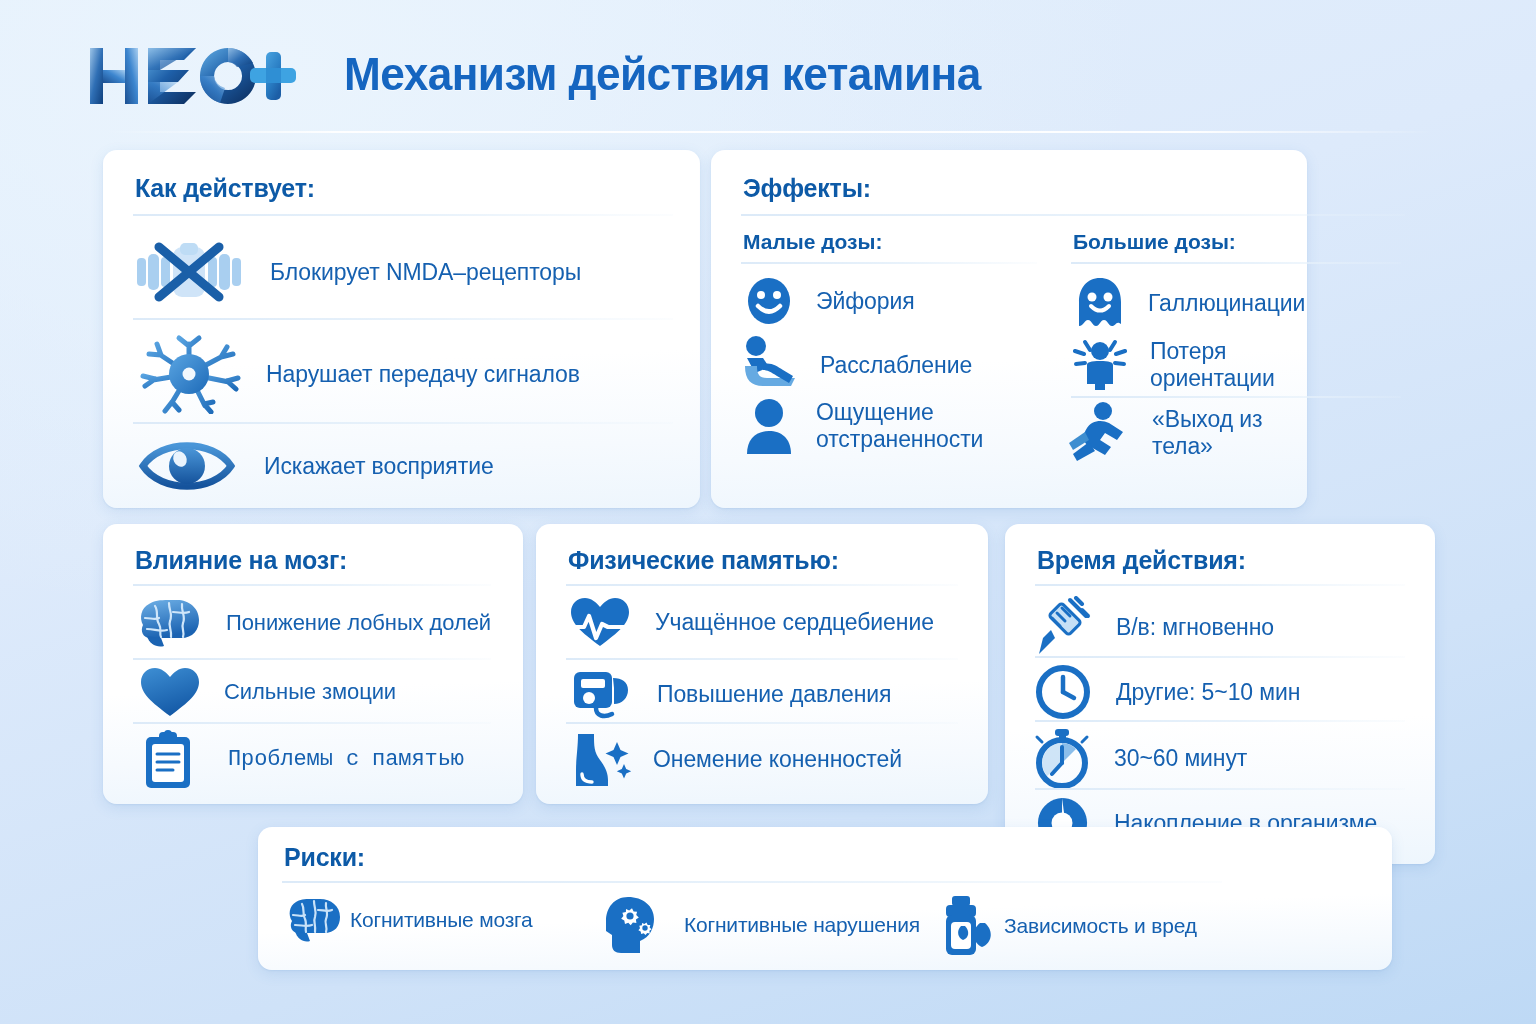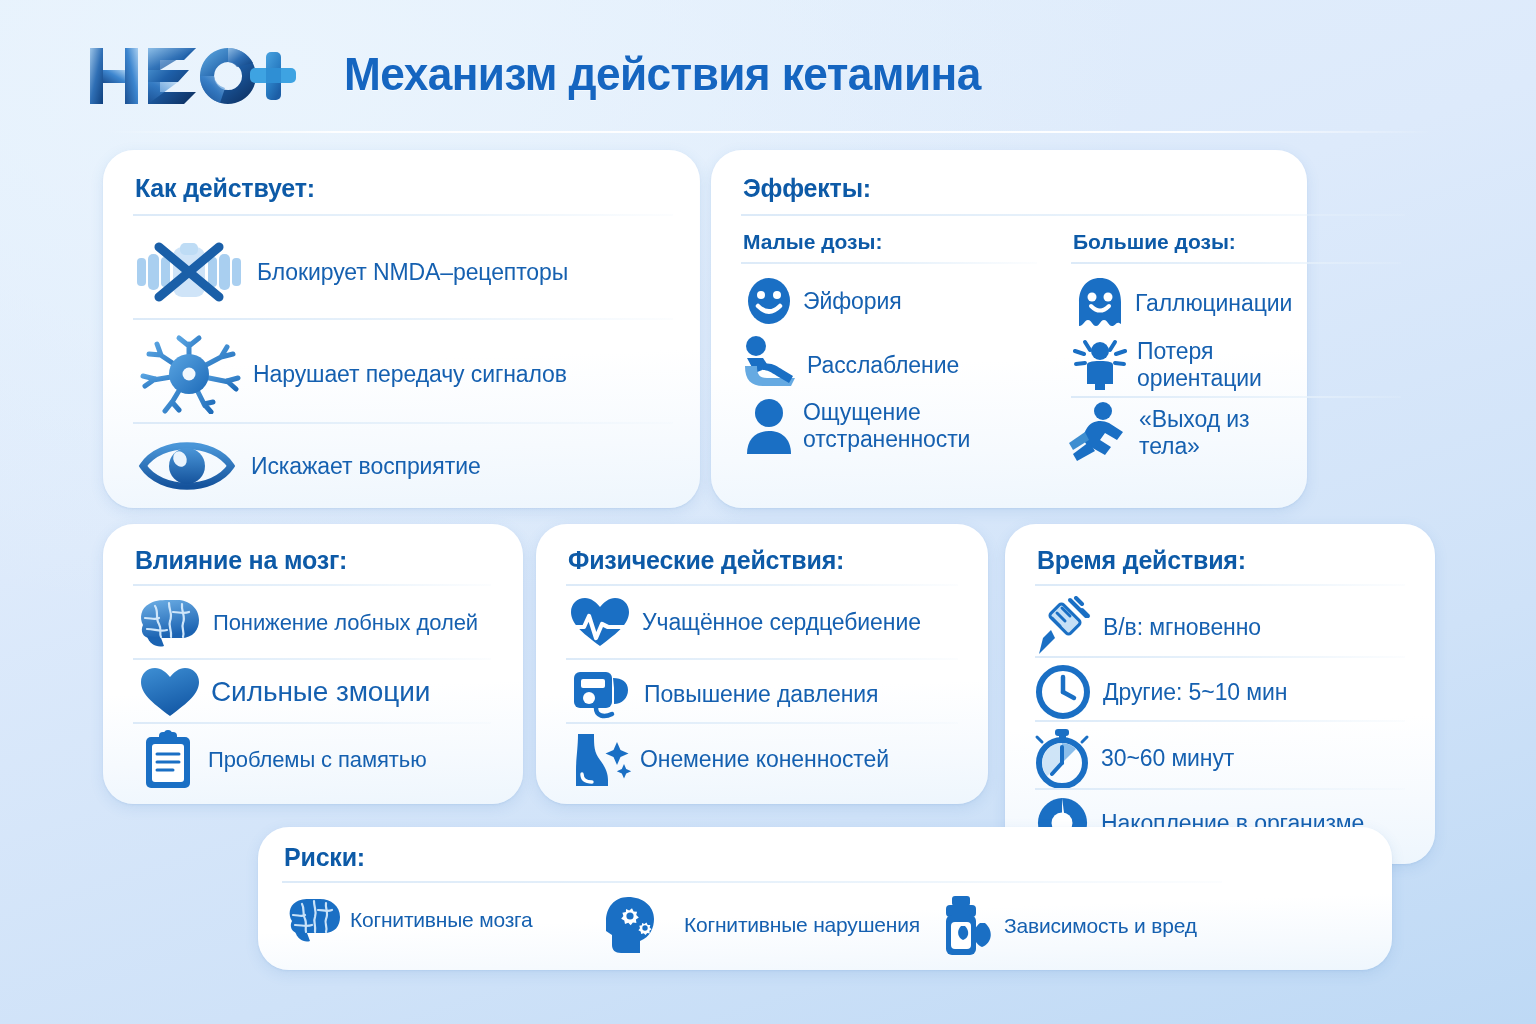--- a/index.html
+++ b/index.html
@@ -49,21 +49,21 @@
     position: absolute;
     left: 104px; top: 131px;
     width: 1330px; height: 2px;
     background: linear-gradient(to right, rgba(255,255,255,0.0), rgba(255,255,255,0.95) 18%, rgba(255,255,255,0.95) 82%, rgba(255,255,255,0.0));
   }
 
   
   .card {
     position: absolute;
     background: linear-gradient(178deg, #ffffff 0%, #ffffff 58%, #f6fafe 82%, #eef6fd 100%);
-    border-radius: 31px;
+    border-radius: 14px;
     box-shadow: 0 4px 14px rgba(60,120,190,0.13), 0 1px 2px rgba(60,120,190,0.10);
   }
 
   .card-title {
     position: absolute;
     font-size: 25px;
     font-weight: 700;
     color: #0d5aa7;
     white-space: nowrap;
     letter-spacing: -0.2px;
@@ -72,20 +72,21 @@
   .hr {
     position: absolute;
     height: 2px;
     background: linear-gradient(to right, #dceaf8 0%, #e8f2fb 55%, rgba(232,242,251,0.15) 100%);
   }
 
   .row {
     position: absolute;
     display: flex;
     align-items: center;
+    gap: 13px;
   }
   .row .ico {
     flex: 0 0 auto;
     display: block;
   }
   .row .lbl {
     font-size: 23px;
     color: #1560b0;
     line-height: 1.17;
     letter-spacing: -0.1px;
@@ -381,45 +382,45 @@
       <svg width="62" height="52" viewBox="0 0 62 52">
         <defs>
             <linearGradient id="htG" x1="0" y1="0" x2="0.4" y2="1">
           <stop offset="0%" stop-color="#3e8fd4"></stop>
               <stop offset="100%" stop-color="#155ba8"></stop>
         </linearGradient>
           </defs>
         <path d="M31 50 C12 36 2 27 2 16 C2 8 8 2 16 2 C22 2 27 6 31 11 C35 6 40 2 46 2 C54 2 60 8 60 16 C60 27 50 36 31 50 Z" fill="url(#htG)"></path>
       </svg>
     </span>
-    <span class="lbl" style="margin-left:10px; font-size:28px;">Сильные змоции</span>
+    <span class="lbl" style="margin-left:10px; font-size:22px;">Сильные змоции</span>
   </div>
 
   <div class="hr" style="left:30px; top:198px; width:358px;"></div>
 
   <div class="row" style="left:40px; top:206px;">
     <span class="ico">
       <svg width="50" height="60" viewBox="0 0 50 60">
         <rect x="3" y="7" width="44" height="51" rx="5" fill="#1a6fc4"></rect>
         <rect x="9" y="14" width="32" height="38" rx="3" fill="#ffffff"></rect>
         <rect x="16" y="2" width="18" height="11" rx="4" fill="#1a6fc4"></rect>
         <circle cx="25" cy="4" r="4" fill="#1a6fc4"></circle>
         <g stroke="#1a6fc4" stroke-width="3" stroke-linecap="round">
           <line x1="14" y1="24" x2="36" y2="24"></line>
           <line x1="14" y1="32" x2="36" y2="32"></line>
           <line x1="14" y1="40" x2="30" y2="40"></line>
         </g>
       </svg>
     </span>
-    <span class="lbl" style="margin-left:15px; font-size:22px;">Проблемы с памятью</span>
+    <span class="lbl" style="margin-left:22px; font-size:22px;font-family:Liberation Mono, monospace;">Проблемы с памятью</span>
   </div>
 </div>
 
 <div class="card" id="card-physical">
-  <div class="card-title" style="left:32px; top:22px;">Физические действия:</div>
+  <div class="card-title" style="left:32px; top:22px;">Физические памятью:</div>
   <div class="hr" style="left:30px; top:60px; width:392px;"></div>
 
   <div class="row" style="left:32px; top:72px;">
     <span class="ico">
       <svg width="64" height="52" viewBox="0 0 64 52">
         <path d="M32 50 C13 36 3 27 3 16 C3 8 9 2 17 2 C23 2 28 6 32 11 C36 6 41 2 47 2 C55 2 61 8 61 16 C61 27 51 36 32 50 Z" fill="#1a6fc4"></path>
         <path d="M0 31 H16 L21 20 L28 42 L34 28 L40 31 H64" fill="none" stroke="#ffffff" stroke-width="4.2" stroke-linejoin="round" stroke-linecap="round"></path>
       </svg>
     </span>
     <span class="lbl" style="margin-left:10px;">Учащённое сердцебиение</span>

